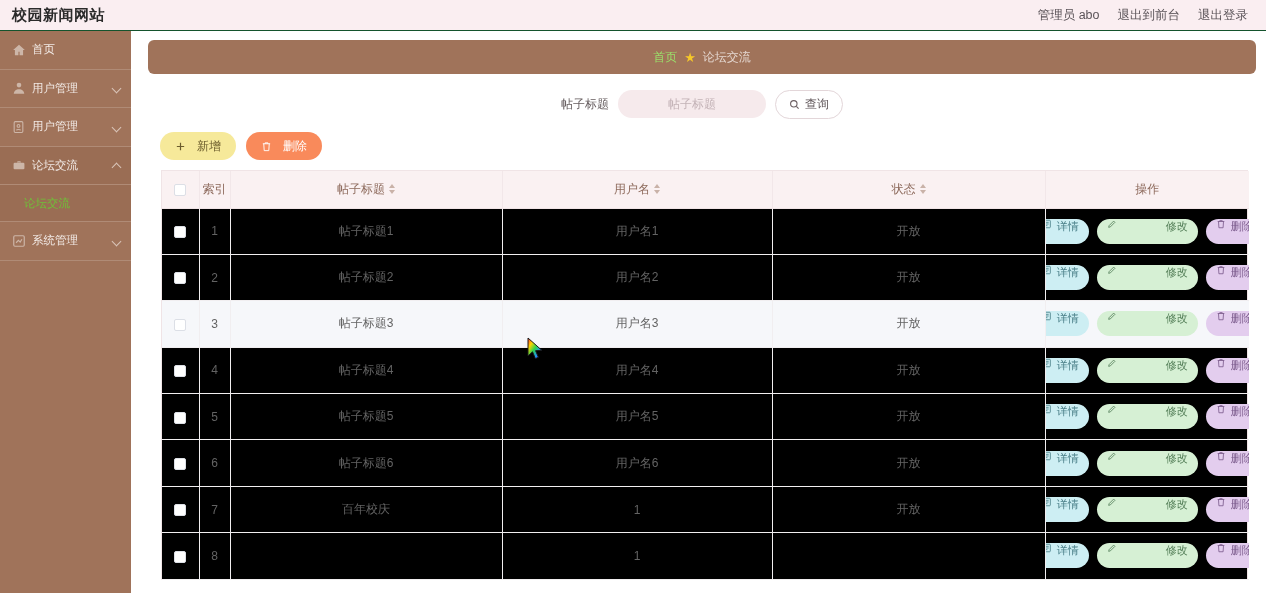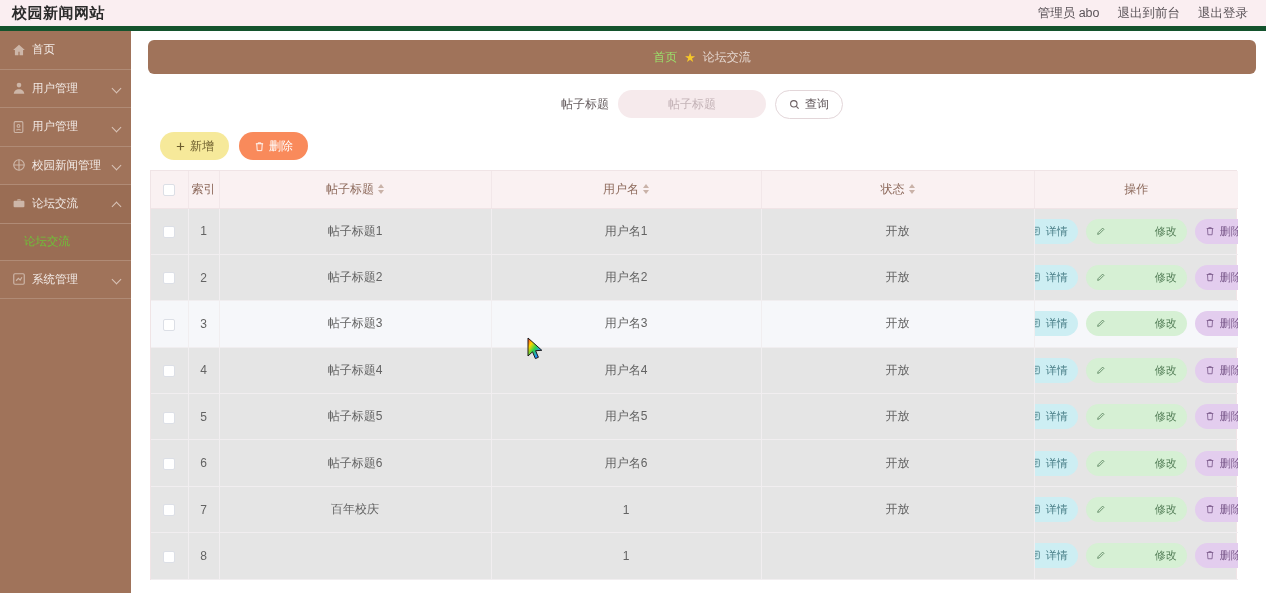--- a/index.html
+++ b/index.html
@@ -10,21 +10,21 @@
     background: #ffffff;
     font-family: "Liberation Sans", "DejaVu Sans", sans-serif;
   }
   
   .topbar {
     position: absolute; top: 0; left: 0;
     width: 1266px; height: 31px;
     background: #faeef1;
     display: flex; align-items: center;
     justify-content: space-between;
-    border-bottom: 5px solid #14532d;
+    border-bottom: 1px solid #14532d;
   }
   .brand {
     margin-left: 12px;
     font-size: 15px; font-weight: bold;
     color: #2b2b2b; letter-spacing: .5px;
   }
   .topright {
     display: flex; align-items: center; gap: 18px;
     margin-right: 18px; font-size: 12.5px; color: #5a5358;
   }
@@ -114,33 +114,33 @@
     font-size: 12px; color: #5f5558; cursor: pointer;
   }
   
   .actionrow {
     display: flex; align-items: center; gap: 10px;
     padding: 6px 0 10px 12px;
   }
   .btn-pill {
     height: 28px; padding: 0 15px;
     border: none; border-radius: 14px;
-    display: inline-flex; align-items: center; gap: 4px;
+    display: inline-flex; align-items: center; gap: 11px;
     font-size: 12px; cursor: pointer;
     font-family: "Liberation Sans", sans-serif;
   }
   .btn-add { background: #f6e99a; color: #6b5c2c; }
   .btn-del { background: #f98a5b; color: #ffffff; }
   
   .tablewrap {
-    margin-left: 2px;
+    margin-left: 13px;
     width: 1087px;
     border: 1px solid #f0e4e6;
     border-bottom: none;
-    background: #e5e5e5;
+    background: #000000;
   }
   table { width: 100%; border-collapse: collapse; table-layout: fixed; }
   thead th {
     background: #faf1f2;
     height: 37px;
     font-size: 12px; font-weight: normal;
     color: #8d6a5c;
     border-right: 1px solid #f2e7e9;
     border-bottom: 1px solid #f0e4e6;
     text-align: center;
@@ -171,21 +171,21 @@
     border: 1px solid #dcdfe6;
     border-radius: 2px;
     background: #fff;
     vertical-align: middle;
     cursor: pointer;
   }
   .opwrap { display: flex; align-items: center; justify-content: center; gap: 8px; }
   .op-btn {
     height: 25px; padding: 0 10px;
     border: none; border-radius: 13px;
-    display: inline-flex; align-items: center; gap: 4px;
+    display: inline-flex; gap: 4px;
     font-size: 11px; cursor: pointer;
     font-family: "Liberation Sans", sans-serif;
   }
   .op-detail { background: #cdeef3; color: #4a7f88; }
   .op-edit   { background: #d6f0d4; color: #56805a; gap: 48px; }
   .op-del    { background: #e3cdee; color: #7b5a8c; }
   .mini { width: 11px; height: 11px; display: inline-block; }
   
   .cursor { position: absolute; left: 526px; top: 337px; pointer-events: none; }
   
@@ -236,30 +236,20 @@
           <rect x="4" y="2" width="16" height="20" rx="2"></rect>
           <circle cx="12" cy="10" r="2.6"></circle>
           <path d="M8 18c1-2 7-2 8 0"></path>
         </svg>
     </span>
     <span>用户管理</span>
     <span class="arrow"></span>
   </div>
 
 
-  <div class="menu-item">
-    <span class="mi-icon">
-      <svg width="14" height="14" viewBox="0 0 24 24" fill="none" stroke="#cdb6a8" stroke-width="2">
-          <circle cx="12" cy="12" r="9"></circle>
-          <path d="M12 3v18M3 12h18"></path>
-        </svg>
-    </span>
-    <span>校园新闻管理</span>
-    <span class="arrow"></span>
-  </div>
 
 
   <div class="menu-item expanded">
     <span class="mi-icon">
       <svg width="14" height="13" viewBox="0 0 24 24" fill="#cdb6a8">
           <path d="M9 4h6v3h-2V6h-2v1H9z"></path>
           <rect x="2" y="7" width="20" height="12" rx="2"></rect>
         </svg>
     </span>
     <span>论坛交流</span>

